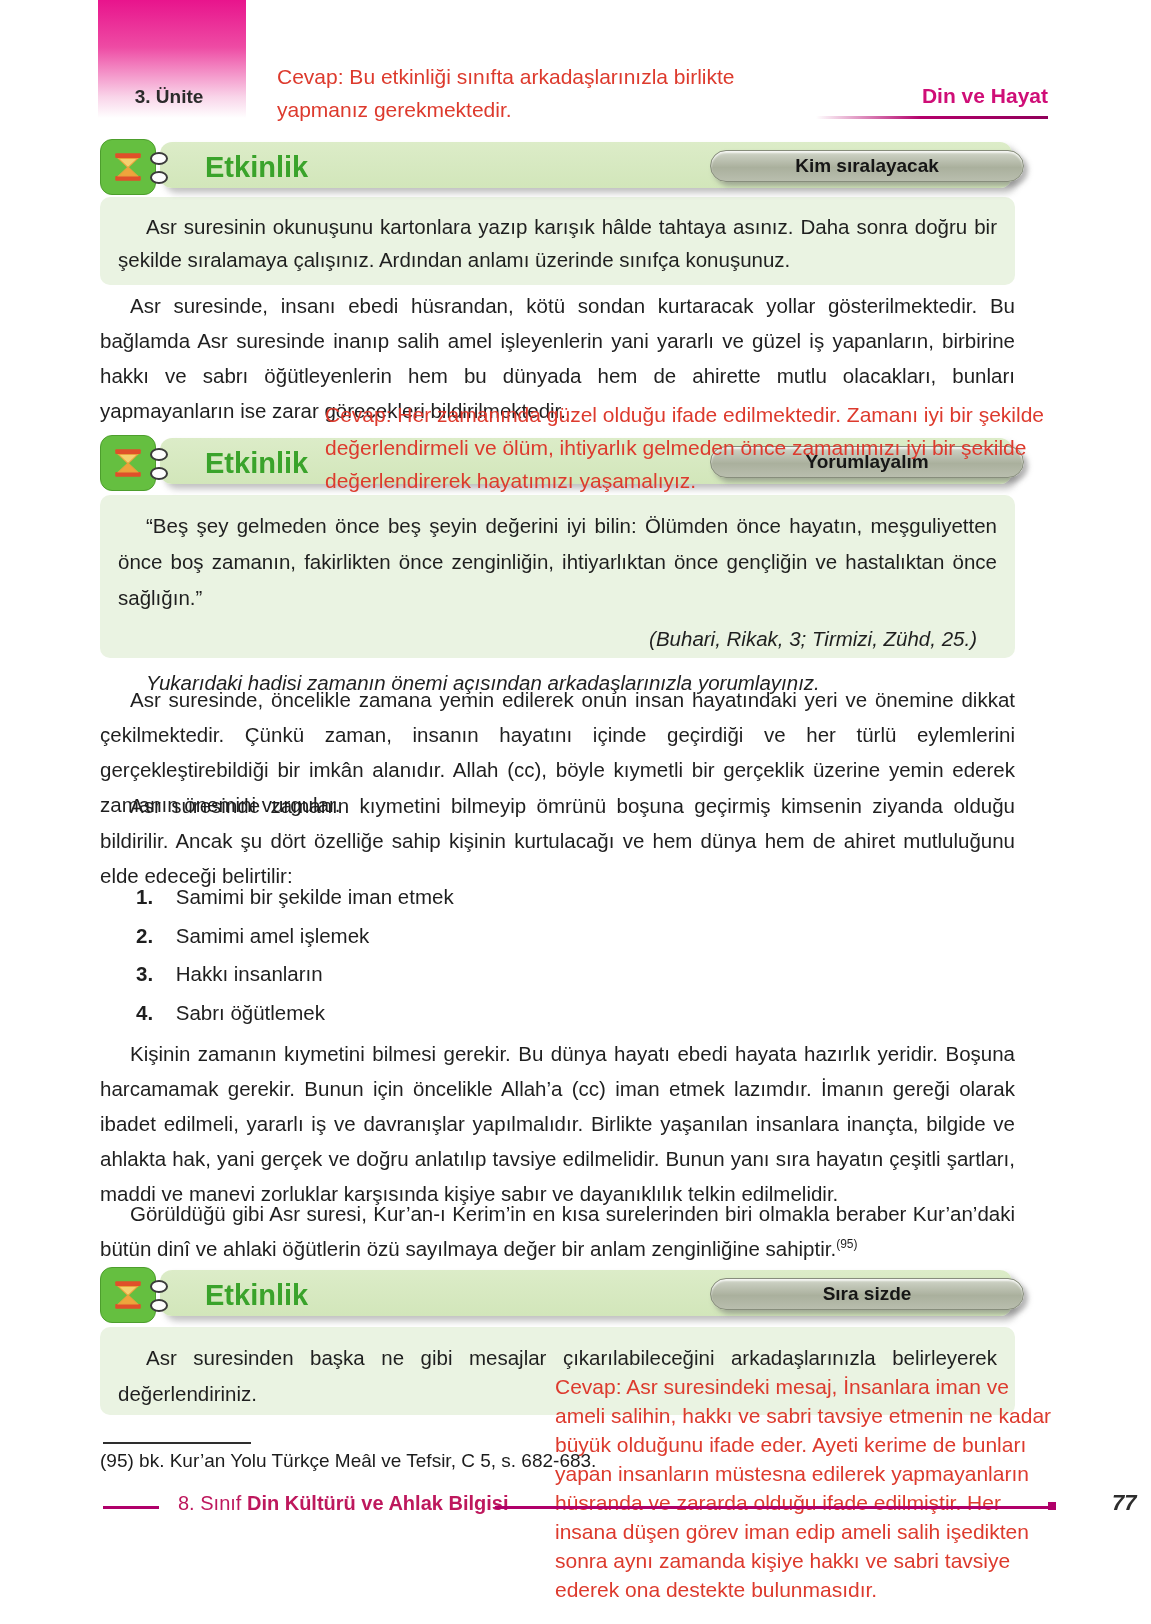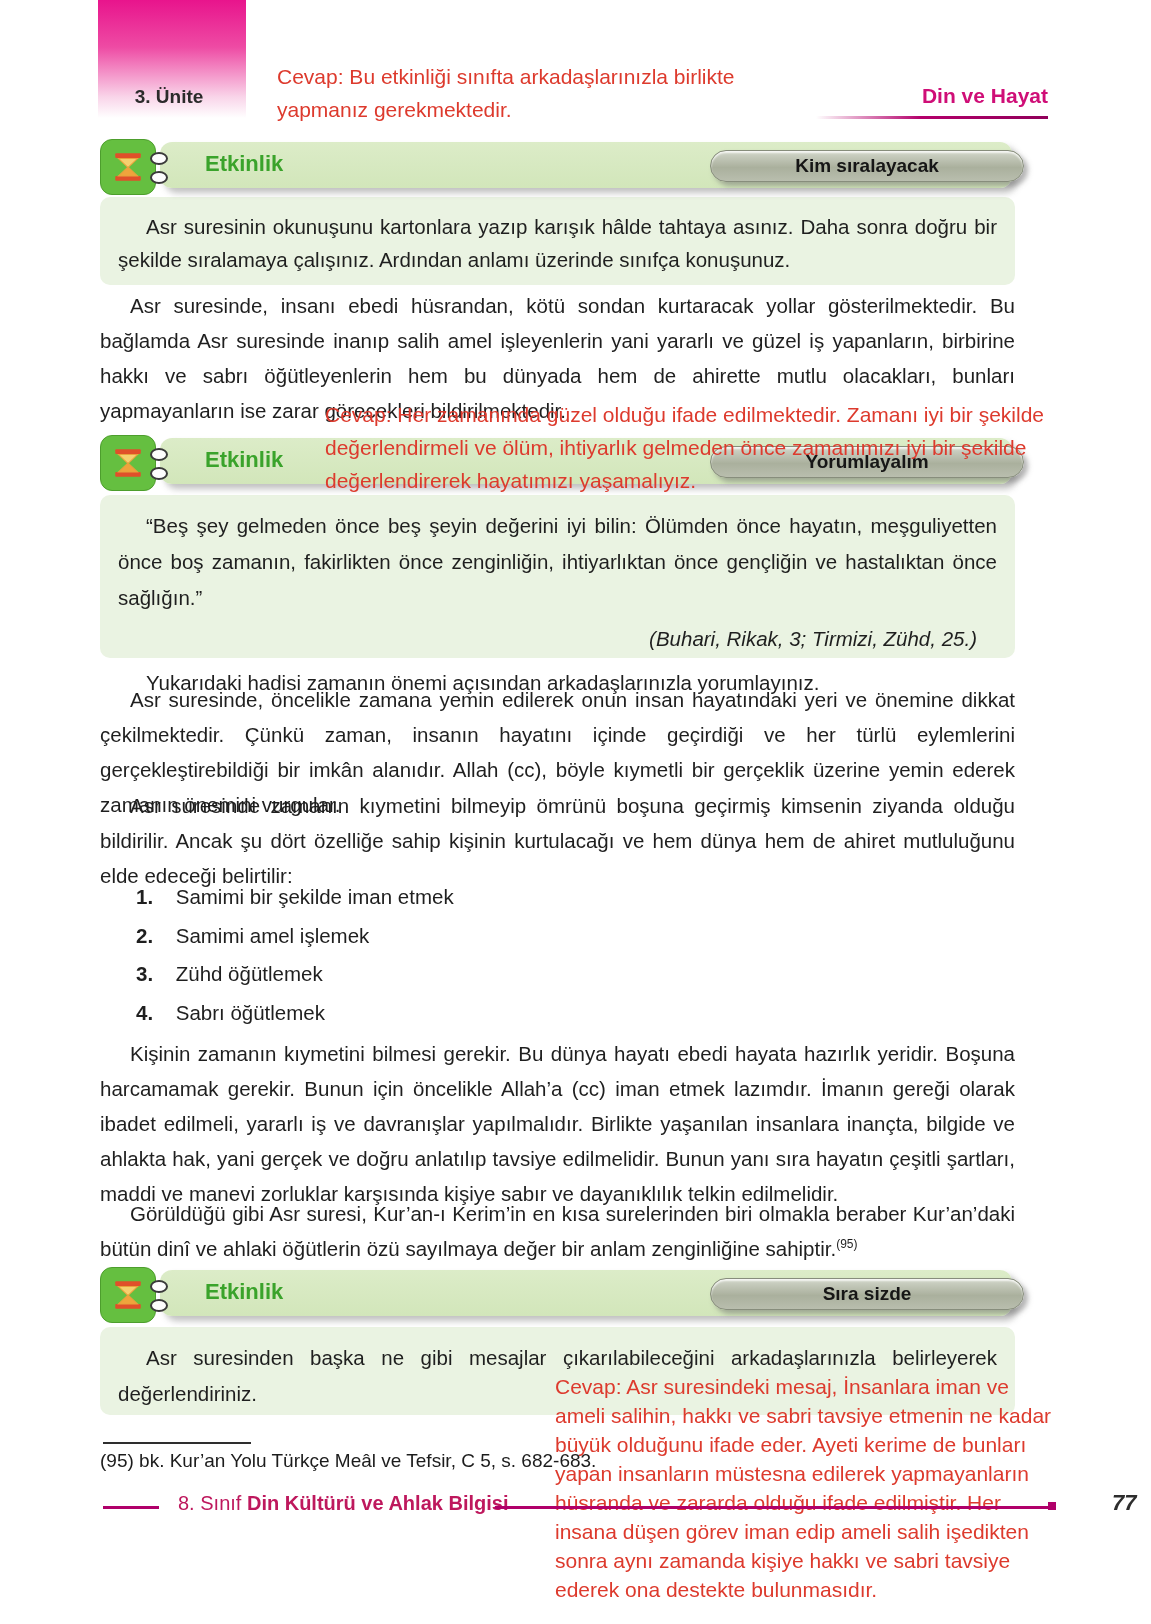--- a/index.html
+++ b/index.html
@@ -27,37 +27,37 @@
   .activity-bar .bar-bg{margin-left:60px;height:46px;border-radius:12px;
     background:linear-gradient(180deg,#dcecc8 0%,#d2e6ba 100%);
     box-shadow:5px 5px 6px rgba(120,120,120,0.45);}
   .activity-bar .icon-tile{position:absolute;left:0;top:-3px;width:54px;height:54px;
     border-radius:12px;background:#65bf40;border:1px solid #4d9e2d;z-index:3;
     display:flex;align-items:center;justify-content:center;}
   .activity-bar .ring{position:absolute;left:50px;width:14px;height:9px;background:#fdfdfd;
     border:2.5px solid #3a3a3a;border-radius:50%;z-index:4;}
   .ring.r1{top:10px}.ring.r2{top:29px}
   .activity-bar .bar-title{position:absolute;left:105px;top:9px;
-    font-weight:bold;font-size:22px;color:#3aa32b;}
+    font-weight:bold;font-size:29px;color:#3aa32b;}
   .activity-bar .badge{position:absolute;right:-12px;top:8px;width:312px;height:30px;
     border-radius:16px;border:1px solid #878d7c;
     background:linear-gradient(180deg,#d2d6ca 0%,#aab09d 55%,#b9beae 100%);
     box-shadow:inset 0 2px 2px rgba(255,255,255,.8), 4px 4px 5px rgba(110,110,110,.5);
     text-align:center;line-height:30px;font-weight:bold;font-size:19px;color:#161616;}
   .bar-1{top:142px}.bar-2{top:438px}.bar-3{top:1270px}
 
   
   .activity-box{position:absolute;left:100px;width:915px;background:#eaf3e2;
     border-radius:10px;box-sizing:border-box;padding:13px 18px 12px 18px;
     font-size:20.5px;line-height:33px;text-align:justify;}
   .activity-box .indent{text-indent:28px;display:block;}
   .box-1{top:197px;height:88px;}
   .box-quote{top:495px;height:163px;line-height:36px;}
   .box-quote .citation{display:block;text-align:right;font-style:italic;margin:5px 20px 8px 0;}
-  .box-quote .instruction{display:block;text-indent:28px;margin-top:4px;}
+  .box-quote .instruction{display:block;font-style:italic;text-indent:28px;margin-top:4px;}
   .box-3{top:1327px;height:88px;line-height:36px;}
 
   
   .para{position:absolute;left:100px;width:915px;font-size:20.5px;line-height:35px;
     text-align:justify;text-indent:30px;}
   .p1{top:288px}.p2{top:682px}.p3{top:788px}.p4{top:1036px}.p5{top:1196px}
   .para sup{font-size:12px;line-height:0;}
 
   
   .num-list{position:absolute;left:136px;top:885px;width:700px;font-size:20.5px;}
@@ -144,21 +144,21 @@
     <div class="li">
       <span class="num">1.</span>
       <span>Samimi bir şekilde iman etmek</span>
     </div>
     <div class="li">
       <span class="num">2.</span>
       <span>Samimi amel işlemek</span>
     </div>
     <div class="li">
       <span class="num">3.</span>
-      <span>Zühd öğütlemek</span>
+      <span>Hakkı insanların</span>
     </div>
     <div class="li">
       <span class="num">4.</span>
       <span>Sabrı öğütlemek</span>
     </div>
   </div>
 
   <div class="para p4">Kişinin zamanın kıymetini bilmesi gerekir. Bu dünya hayatı ebedi hayata hazırlık yeridir. Boşuna harcamamak gerekir. Bunun için öncelikle Allah’a (cc) iman etmek lazımdır. İmanın gereği olarak ibadet edilmeli, yararlı iş ve davranışlar yapılmalıdır. Birlikte yaşanılan insanlara inançta, bilgide ve ahlakta hak, yani gerçek ve doğru anlatılıp tavsiye edilmelidir. Bunun yanı sıra hayatın çeşitli şartları, maddi ve manevi zorluklar karşısında kişiye sabır ve dayanıklılık telkin edilmelidir.</div>
   <div class="para p5">
     <span>Görüldüğü gibi Asr suresi, Kur’an-ı Kerim’in en kısa surelerinden biri olmakla beraber Kur’an’daki bütün dinî ve ahlaki öğütlerin özü sayılmaya değer bir anlam zenginliğine sahiptir.</span><sup>(95)</sup>

